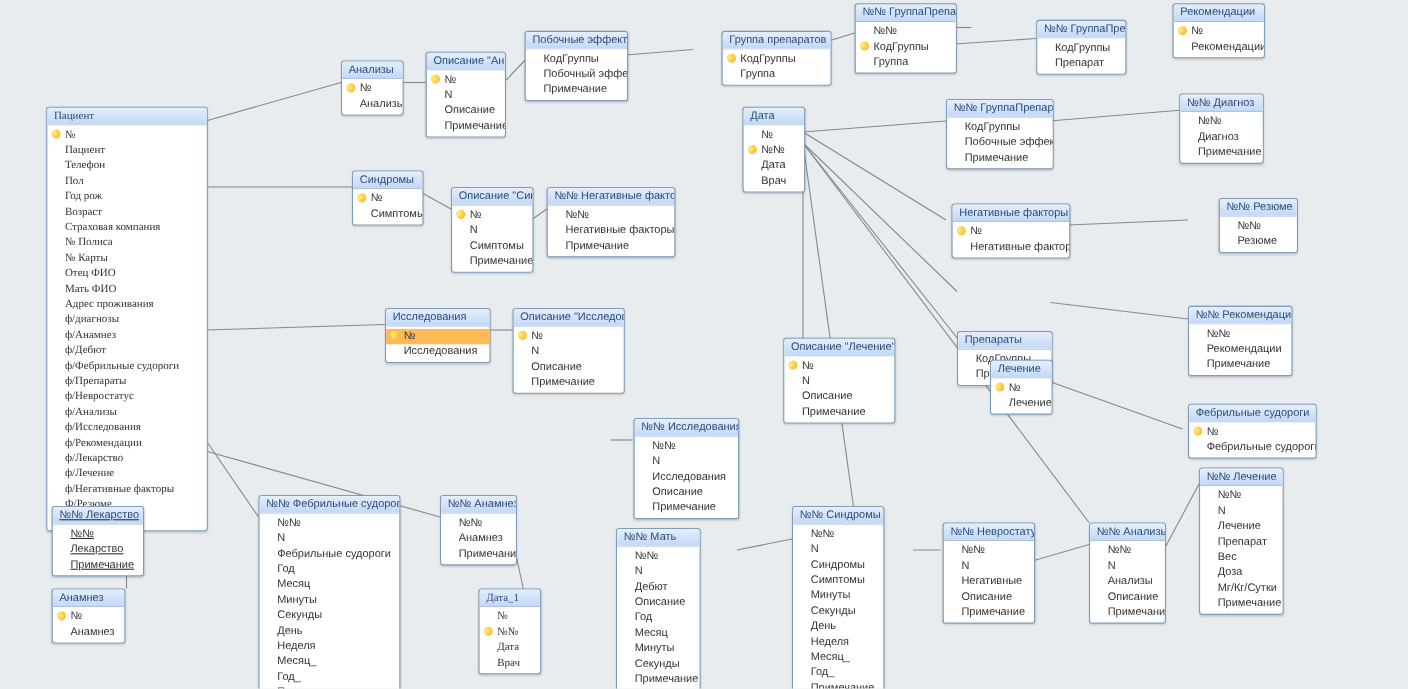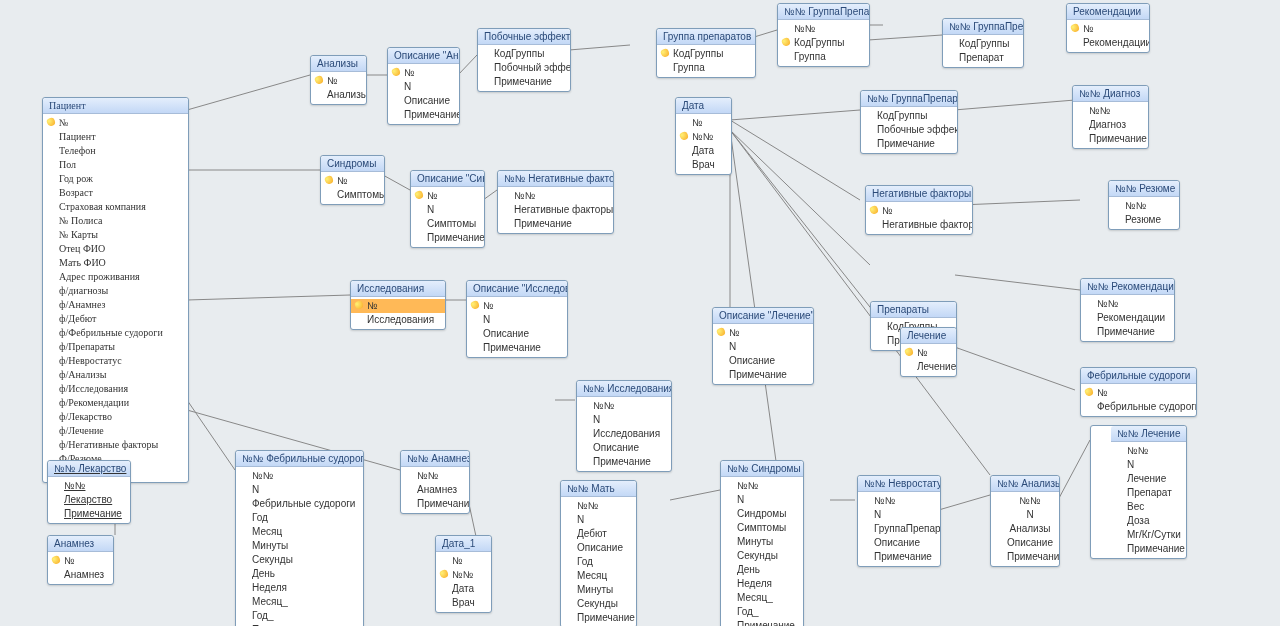--- a/index.html
+++ b/index.html
@@ -298,21 +298,21 @@
       </ul>
     </div>
     <div class="tbl" style="left: 400px; top: 450px; width: 68px;">
       <div class="hdr">№№ Анамнез</div>
       <ul>
         <li>№№</li>
         <li>Анамнез</li>
         <li>Примечание</li>
       </ul>
     </div>
-    <div class="tbl" style="left: 435px; top: 535px; width: 55px;">
+    <div class="tbl" style="left: 435px; top: 535px; width: 55px; font-family: Liberation Serif, serif;">
       <div class="hdr">Дата_1</div>
       <ul>
         <li>№</li>
         <li class="pk">№№</li>
         <li>Дата</li>
         <li>Врач</li>
       </ul>
     </div>
     <div class="tbl" style="left: 560px; top: 480px; width: 75px;">
       <div class="hdr">№№ Мать</div>
@@ -342,36 +342,36 @@
         <li>Месяц_</li>
         <li>Год_</li>
         <li>Примечание</li>
       </ul>
     </div>
     <div class="tbl" style="left: 857px; top: 475px; width: 82px;">
       <div class="hdr">№№ Невростатус</div>
       <ul>
         <li>№№</li>
         <li>N</li>
-        <li>ГруппаПрепар</li>
-        <li>Описание</li>
-        <li>Примечание</li>
-      </ul>
-    </div>
-    <div class="tbl" style="left: 990px; top: 475px; width: 68px; text-align: center;">
+        <li>Негативные</li>
+        <li>Описание</li>
+        <li>Примечание</li>
+      </ul>
+    </div>
+    <div class="tbl" style="left: 990px; top: 475px; width: 68px;">
       <div class="hdr">№№ Анализы</div>
       <ul>
         <li>№№</li>
         <li>N</li>
         <li>Анализы</li>
         <li>Описание</li>
         <li>Примечание</li>
       </ul>
     </div>
-    <div class="tbl" style="left: 1090px; top: 425px; width: 75px; padding-left: 20px;">
+    <div class="tbl" style="left: 1090px; top: 425px; width: 75px;">
       <div class="hdr">№№ Лечение</div>
       <ul>
         <li>№№</li>
         <li>N</li>
         <li>Лечение</li>
         <li>Препарат</li>
         <li>Вес</li>
         <li>Доза</li>
         <li>Мг/Кг/Сутки</li>
         <li>Примечание</li>

